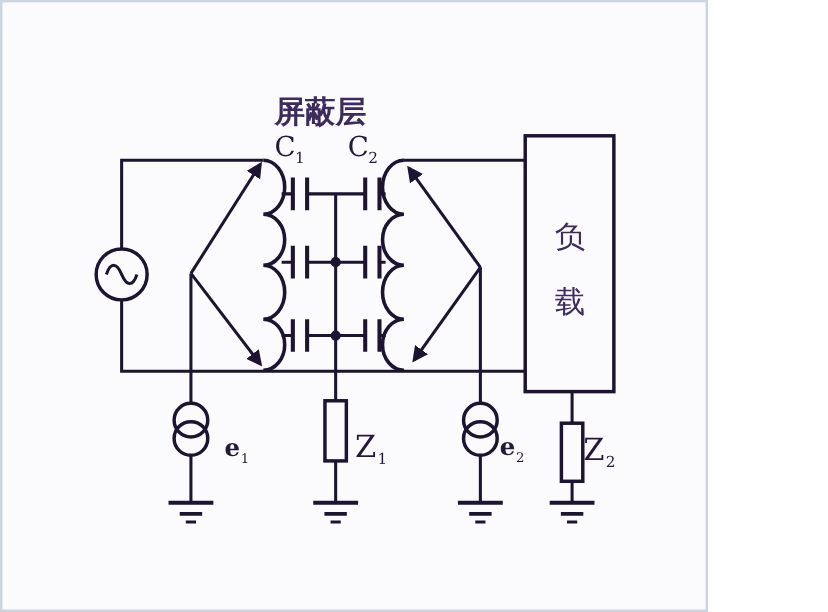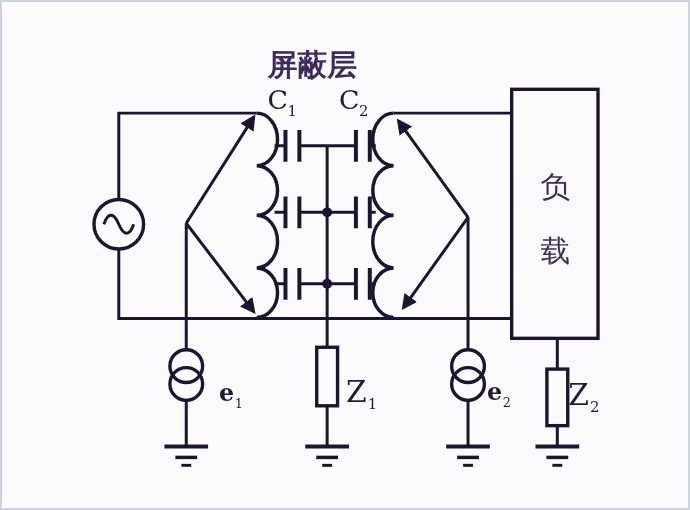--- a/index.html
+++ b/index.html
@@ -9,21 +9,21 @@
     --background:#fbfbfe;
     --border:#ccd4e2;
   }
   html,body{margin:0;padding:0;}
   body{
     font-family:"DejaVu Serif","Liberation Serif",serif;
     background:#ffffff;
   }
   .panel{
     position:relative;
-    width:690px;height:510px;
+    width:590px;height:510px;
     background:var(--background);
     border:2px solid var(--border);
     box-sizing:border-box;
     overflow:hidden;
   }
   svg{display:block;width:100%;height:100%;}
   .wire{stroke:var(--line);stroke-width:3;fill:none;stroke-linecap:butt;}
   .coil{stroke:var(--line);stroke-width:3.5;fill:none;}
   .plate{stroke:var(--line);stroke-width:4;fill:none;}
   .symbol{stroke:var(--line);stroke-width:3.4;fill:none;}

